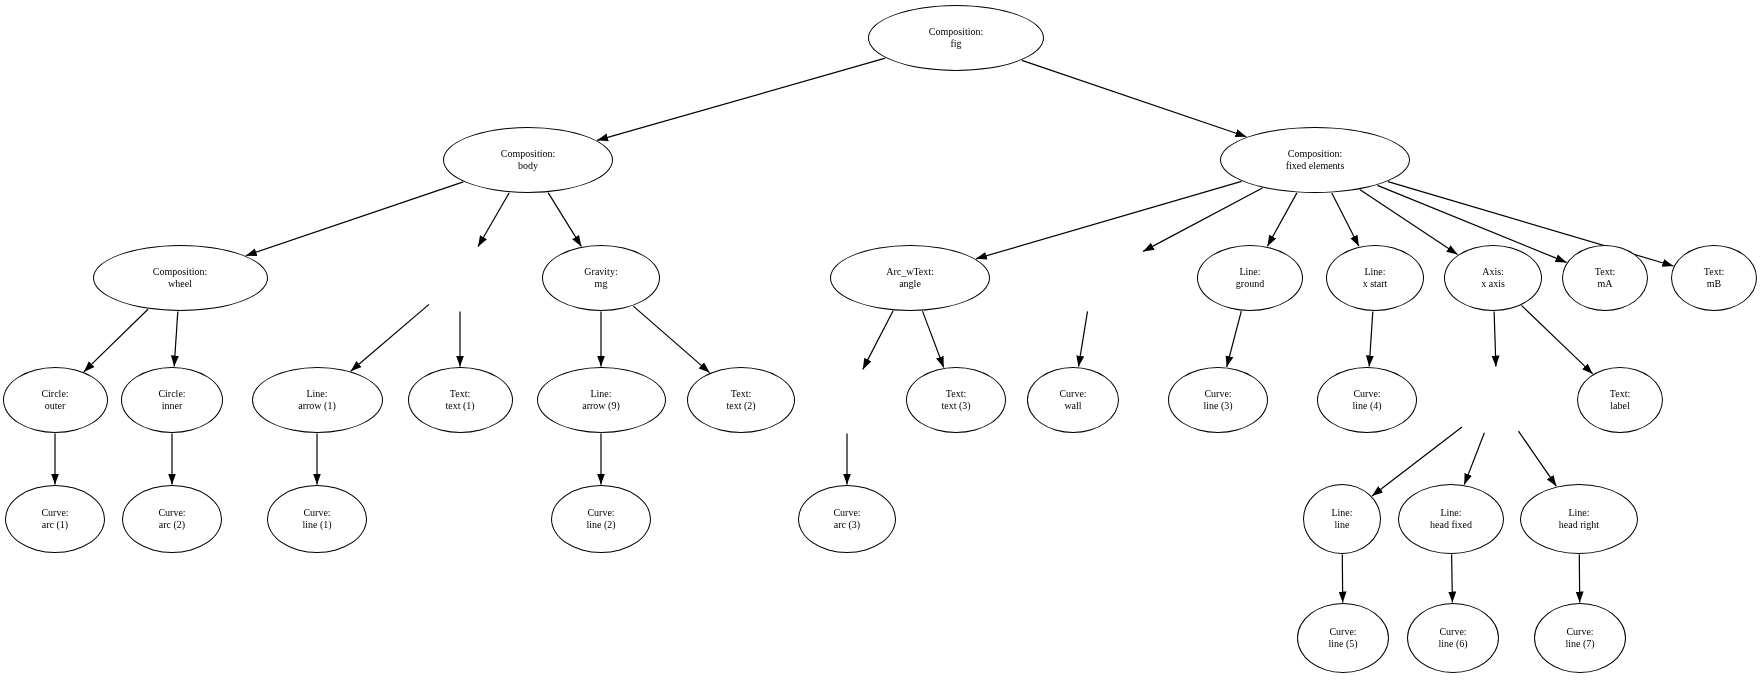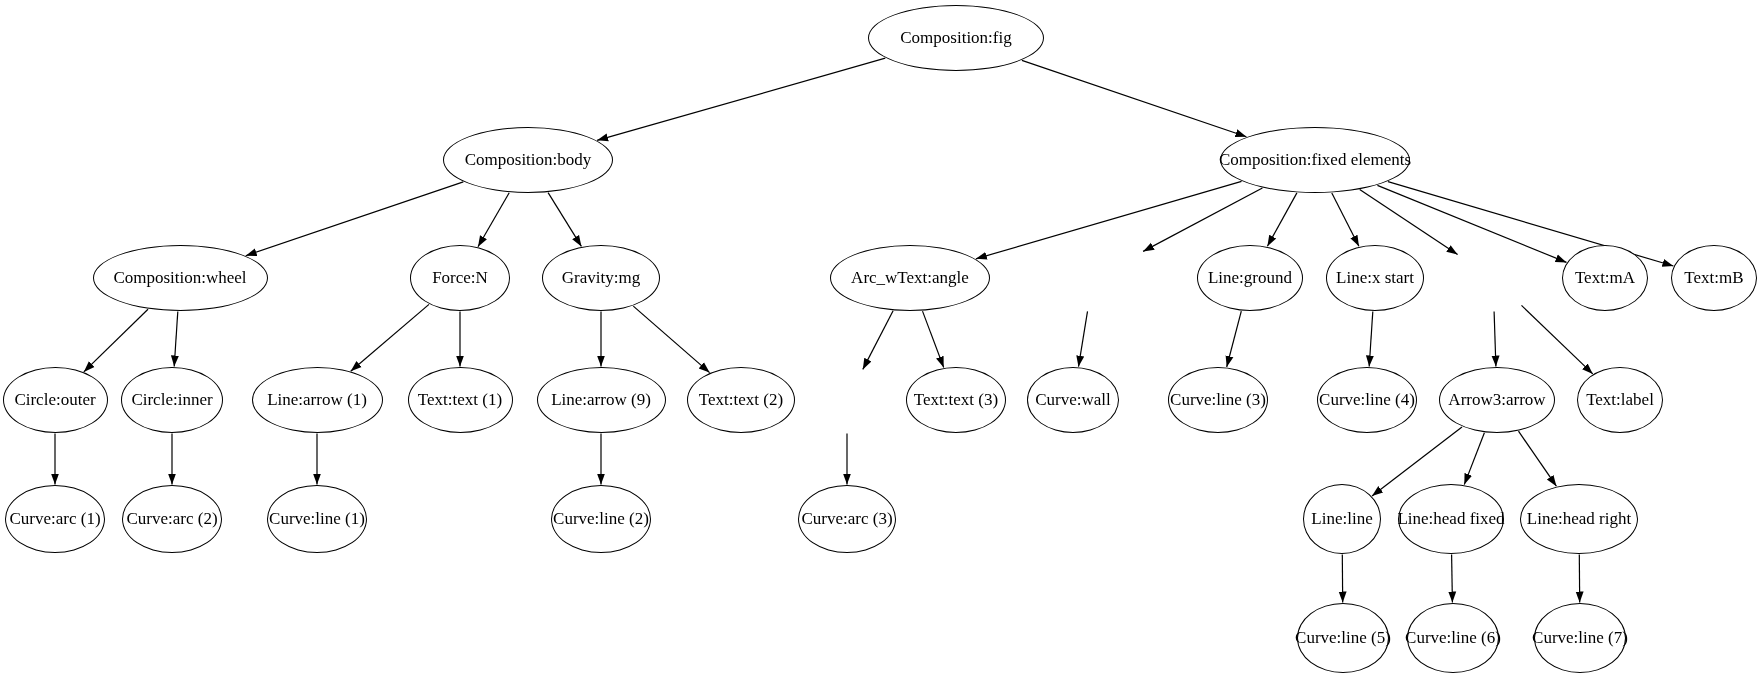--- a/index.html
+++ b/index.html
@@ -21,26 +21,26 @@
     top: 0;
     pointer-events: none;
   }
   .node {
     position: absolute;
     box-sizing: border-box;
     border: 1px solid #000000;
     border-radius: 50%;
     background: #ffffff;
     display: flex;
-    flex-direction: row;
+    flex-direction: column;
     align-items: center;
     justify-content: center;
     text-align: left;
     color: #000000;
-    font-size: 17px;
+    font-size: 10px;
     line-height: 1.22;
     white-space: nowrap;
   }
 </style>
 </head>
 <body>
 
 <div id="canvas">
   <svg id="edges" width="1763" height="681" viewBox="0 0 1763 681" xmlns="http://www.w3.org/2000/svg">
     <defs>
@@ -94,40 +94,40 @@
       <div>body</div>
     </div>
     <div class="node" style="left: 1220px; top: 127px; width: 190px; height: 66px;">
       <div>Composition:</div>
       <div>fixed elements</div>
     </div>
     <div class="node" style="left: 92.5px; top: 245px; width: 175px; height: 66px;">
       <div>Composition:</div>
       <div>wheel</div>
     </div>
-    <div class="node" style="left: 410px; top: 245px; width: 100px; height: 66px;">
-      <div>Force:</div>
-      <div>N</div>
-    </div>
     <div class="node" style="left: 542px; top: 245px; width: 118px; height: 66px;">
       <div>Gravity:</div>
       <div>mg</div>
     </div>
     <div class="node" style="left: 830px; top: 245px; width: 160px; height: 66px;">
       <div>Arc_wText:</div>
       <div>angle</div>
     </div>
     <div class="node" style="left: 1197px; top: 245px; width: 106px; height: 66px;">
       <div>Line:</div>
       <div>ground</div>
     </div>
     <div class="node" style="left: 1326px; top: 245px; width: 98px; height: 66px;">
       <div>Line:</div>
       <div>x start</div>
     </div>
+    <div class="node" style="left: 1444px; top: 245px; width: 98px; height: 66px;">
+      <div>Axis:</div>
+      <div>x axis</div>
+    </div>
     <div class="node" style="left: 1562px; top: 245px; width: 86px; height: 66px;">
       <div>Text:</div>
       <div>mA</div>
     </div>
     <div class="node" style="left: 1671px; top: 245px; width: 86px; height: 66px;">
       <div>Text:</div>
       <div>mB</div>
     </div>
     <div class="node" style="left: 2.5px; top: 367px; width: 105px; height: 66px;">
       <div>Circle:</div>
@@ -162,24 +162,20 @@
       <div>wall</div>
     </div>
     <div class="node" style="left: 1168px; top: 367px; width: 100px; height: 66px;">
       <div>Curve:</div>
       <div>line (3)</div>
     </div>
     <div class="node" style="left: 1317px; top: 367px; width: 100px; height: 66px;">
       <div>Curve:</div>
       <div>line (4)</div>
     </div>
-    <div class="node" style="left: 1439px; top: 367px; width: 116px; height: 66px;">
-      <div>Arrow3:</div>
-      <div>arrow</div>
-    </div>
     <div class="node" style="left: 1577px; top: 367px; width: 86px; height: 66px;">
       <div>Text:</div>
       <div>label</div>
     </div>
     <div class="node" style="left: 5px; top: 485px; width: 100px; height: 68px;">
       <div>Curve:</div>
       <div>arc (1)</div>
     </div>
     <div class="node" style="left: 122px; top: 485px; width: 100px; height: 68px;">
       <div>Curve:</div>

